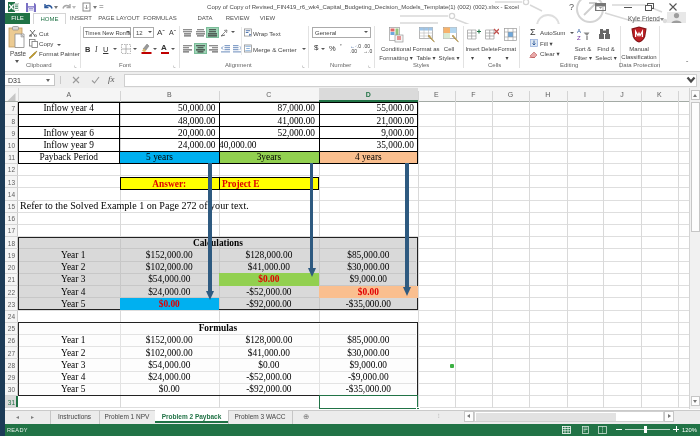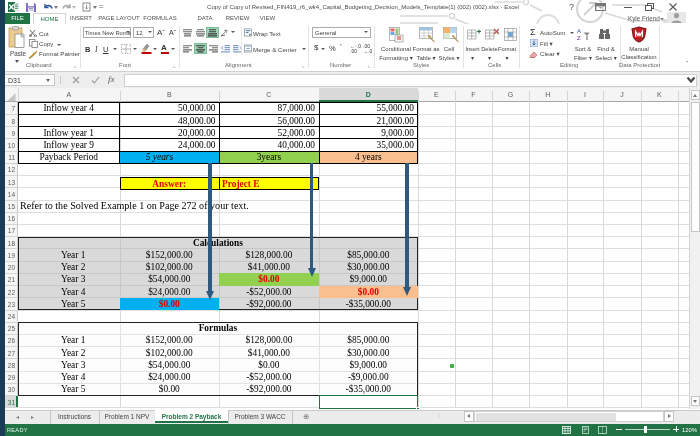--- a/index.html
+++ b/index.html
@@ -471,32 +471,32 @@
     <div class="abs" style="left:18px;top:36.160000000000004px;width:400px;height:1px;background:#000;"></div>
     <div class="abs" style="left:18px;top:48.38px;width:400px;height:1px;background:#000;"></div>
     <div class="abs" style="left:119.2px;top:0px;width:1.2px;height:61.1px;background:#000;"></div>
     <div class="abs" style="left:218.7px;top:0px;width:1.2px;height:61.1px;background:#000;"></div>
     <div class="abs" style="left:318.5px;top:0px;width:1.2px;height:61.1px;background:#000;"></div>
     <div class="abs cell" style="left:18px;top:0px;width:101.5px;text-align:center;">Inflow year 4</div>
     <div class="abs cell" style="left:119.5px;top:0px;width:96px;text-align:right;">50,000.00</div>
     <div class="abs cell" style="left:219px;top:0px;width:96px;text-align:right;">87,000.00</div>
     <div class="abs cell" style="left:318.8px;top:0px;width:95.19999999999999px;text-align:right;">55,000.00</div>
     <div class="abs cell" style="left:119.5px;top:12.22px;width:96px;text-align:right;">48,000.00</div>
-    <div class="abs cell" style="left:219px;top:12.22px;width:96px;text-align:right;">56,000.00</div>
+    <div class="abs cell" style="left:219px;top:12.22px;width:96px;text-align:right;">41,000.00</div>
     <div class="abs cell" style="left:318.8px;top:12.22px;width:95.19999999999999px;text-align:right;">21,000.00</div>
-    <div class="abs cell" style="left:18px;top:24.44px;width:101.5px;text-align:center;">Inflow year 1</div>
+    <div class="abs cell" style="left:18px;top:24.44px;width:101.5px;text-align:center;">Inflow year 6</div>
     <div class="abs cell" style="left:119.5px;top:24.44px;width:96px;text-align:right;">20,000.00</div>
     <div class="abs cell" style="left:219px;top:24.44px;width:96px;text-align:right;">52,000.00</div>
     <div class="abs cell" style="left:318.8px;top:24.44px;width:95.19999999999999px;text-align:right;">9,000.00</div>
     <div class="abs cell" style="left:18px;top:36.660000000000004px;width:101.5px;text-align:center;">Inflow year 9</div>
     <div class="abs cell" style="left:119.5px;top:36.660000000000004px;width:96px;text-align:right;">24,000.00</div>
-    <div class="abs cell" style="left:219px;top:36.660000000000004px;width:96px;text-align:right;">40,000.00</div>
+    <div class="abs cell" style="left:219px;top:36.660000000000004px;width:96px;">40,000.00</div>
     <div class="abs cell" style="left:318.8px;top:36.660000000000004px;width:95.19999999999999px;text-align:right;">35,000.00</div>
     <div class="abs cell" style="left:18px;top:48.88px;width:101.5px;text-align:center;">Payback Period</div>
-    <div class="abs cell" style="left:119.5px;top:48.88px;width:80px;text-align:center;font-style:italic;">5 years</div>
+    <div class="abs cell" style="left:119.5px;top:48.88px;width:80px;text-align:center;">5 years</div>
     <div class="abs cell" style="left:219px;top:48.88px;width:99.80000000000001px;text-align:center;">3years</div>
     <div class="abs cell" style="left:318.8px;top:48.88px;width:99px;text-align:center;">4 years</div>
     <div class="abs" style="left:119.5px;top:75.12px;width:199.3px;height:12.82px;background:#ffff00;border:1.3px solid #000;"></div>
     <div class="abs" style="left:219px;top:75.12px;width:1.3px;height:12.82px;background:#000;"></div>
     <div class="abs cell" style="left:119.5px;top:73.32000000000001px;width:99.5px;text-align:center;padding-top:2px;"><span class="red">Answer:</span></div>
     <div class="abs cell" style="left:222px;top:73.32000000000001px;width:96.80000000000001px;text-align:left;padding-top:2px;"><span class="red">Project E</span></div>
     <div class="abs cell" style="left:20px;top:97.76px;width:330px;font-size:10.1px;text-align:left;">Refer to the Solved Example 1 on Page 272 of your text.</div>
     <div class="abs" style="left:18px;top:134.42000000000002px;width:399.8px;height:73.32000000000001px;background:#d9d9d9;border:1.3px solid #222;"></div>
     <div class="abs" style="left:19px;top:146.14000000000001px;width:397px;height:1px;background:#c7c7c7;"></div>
     <div class="abs" style="left:19px;top:158.36px;width:397px;height:1px;background:#c7c7c7;"></div>

